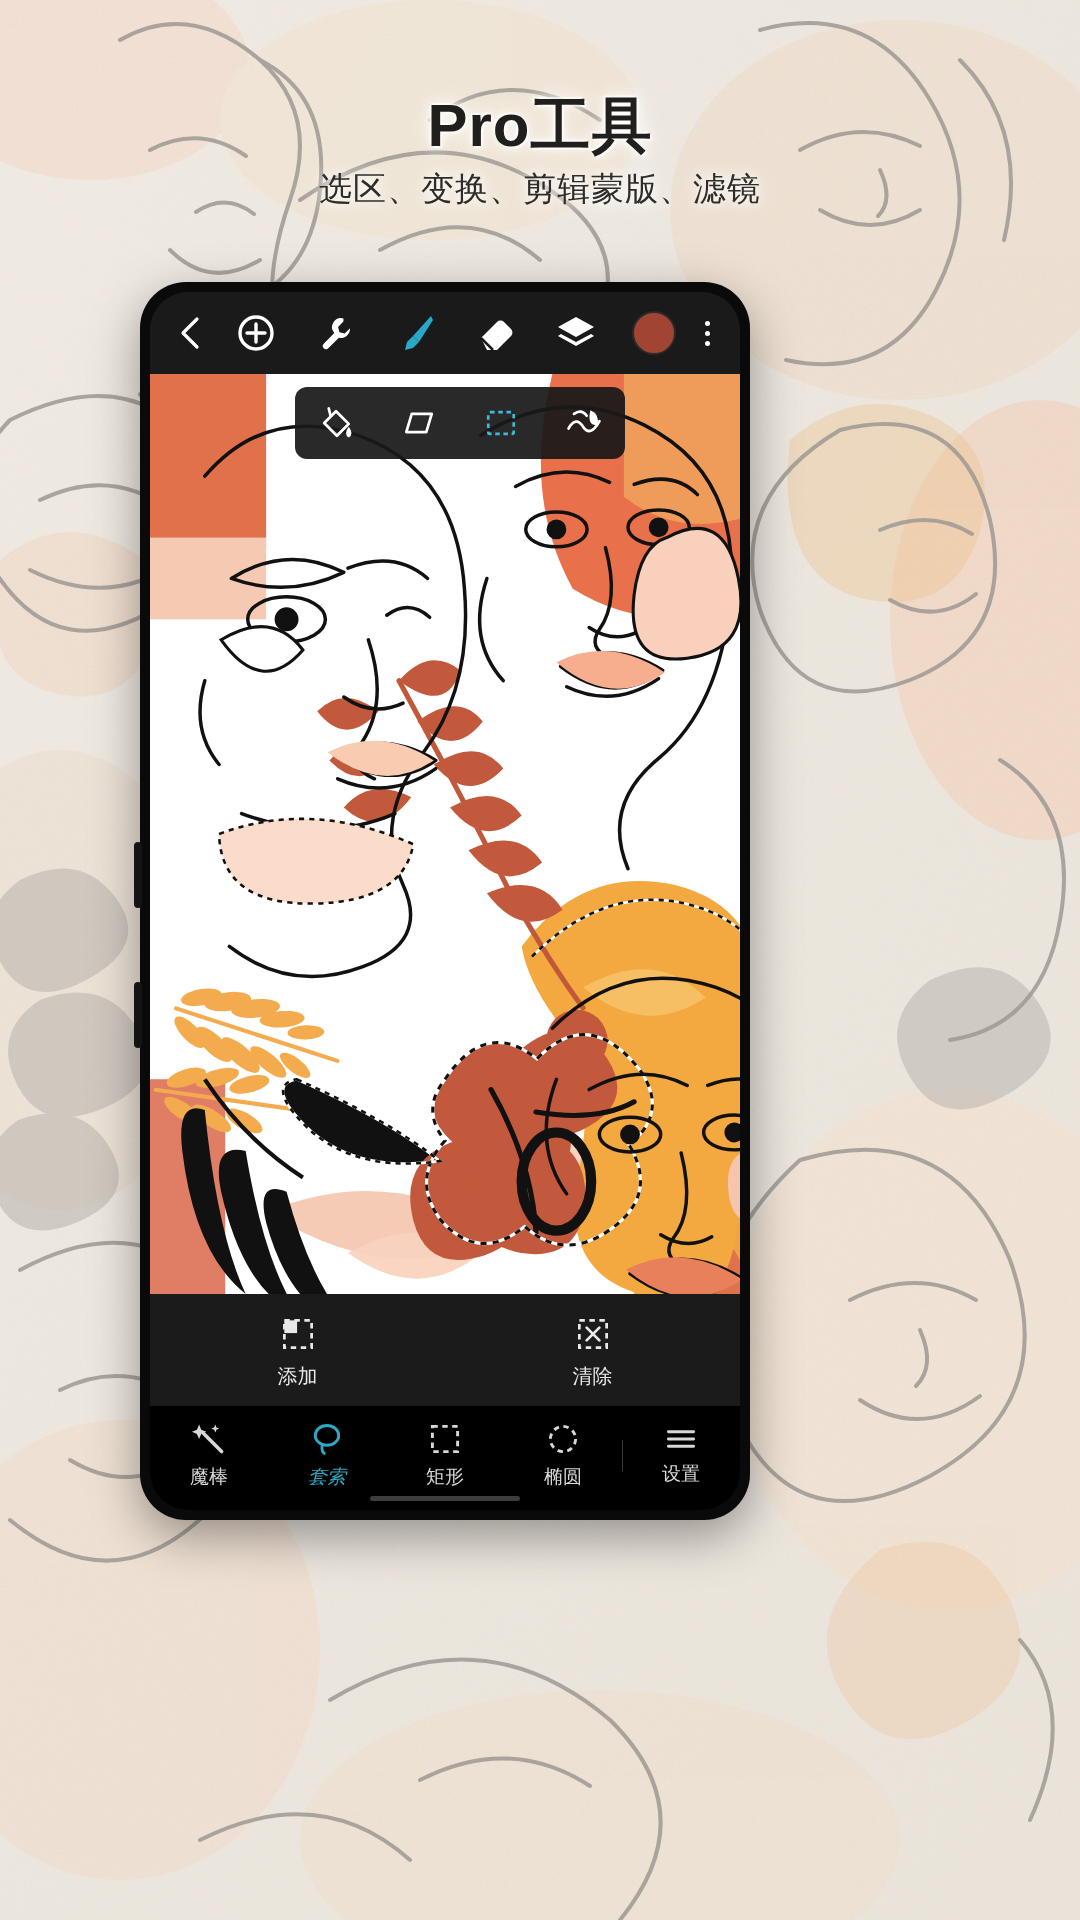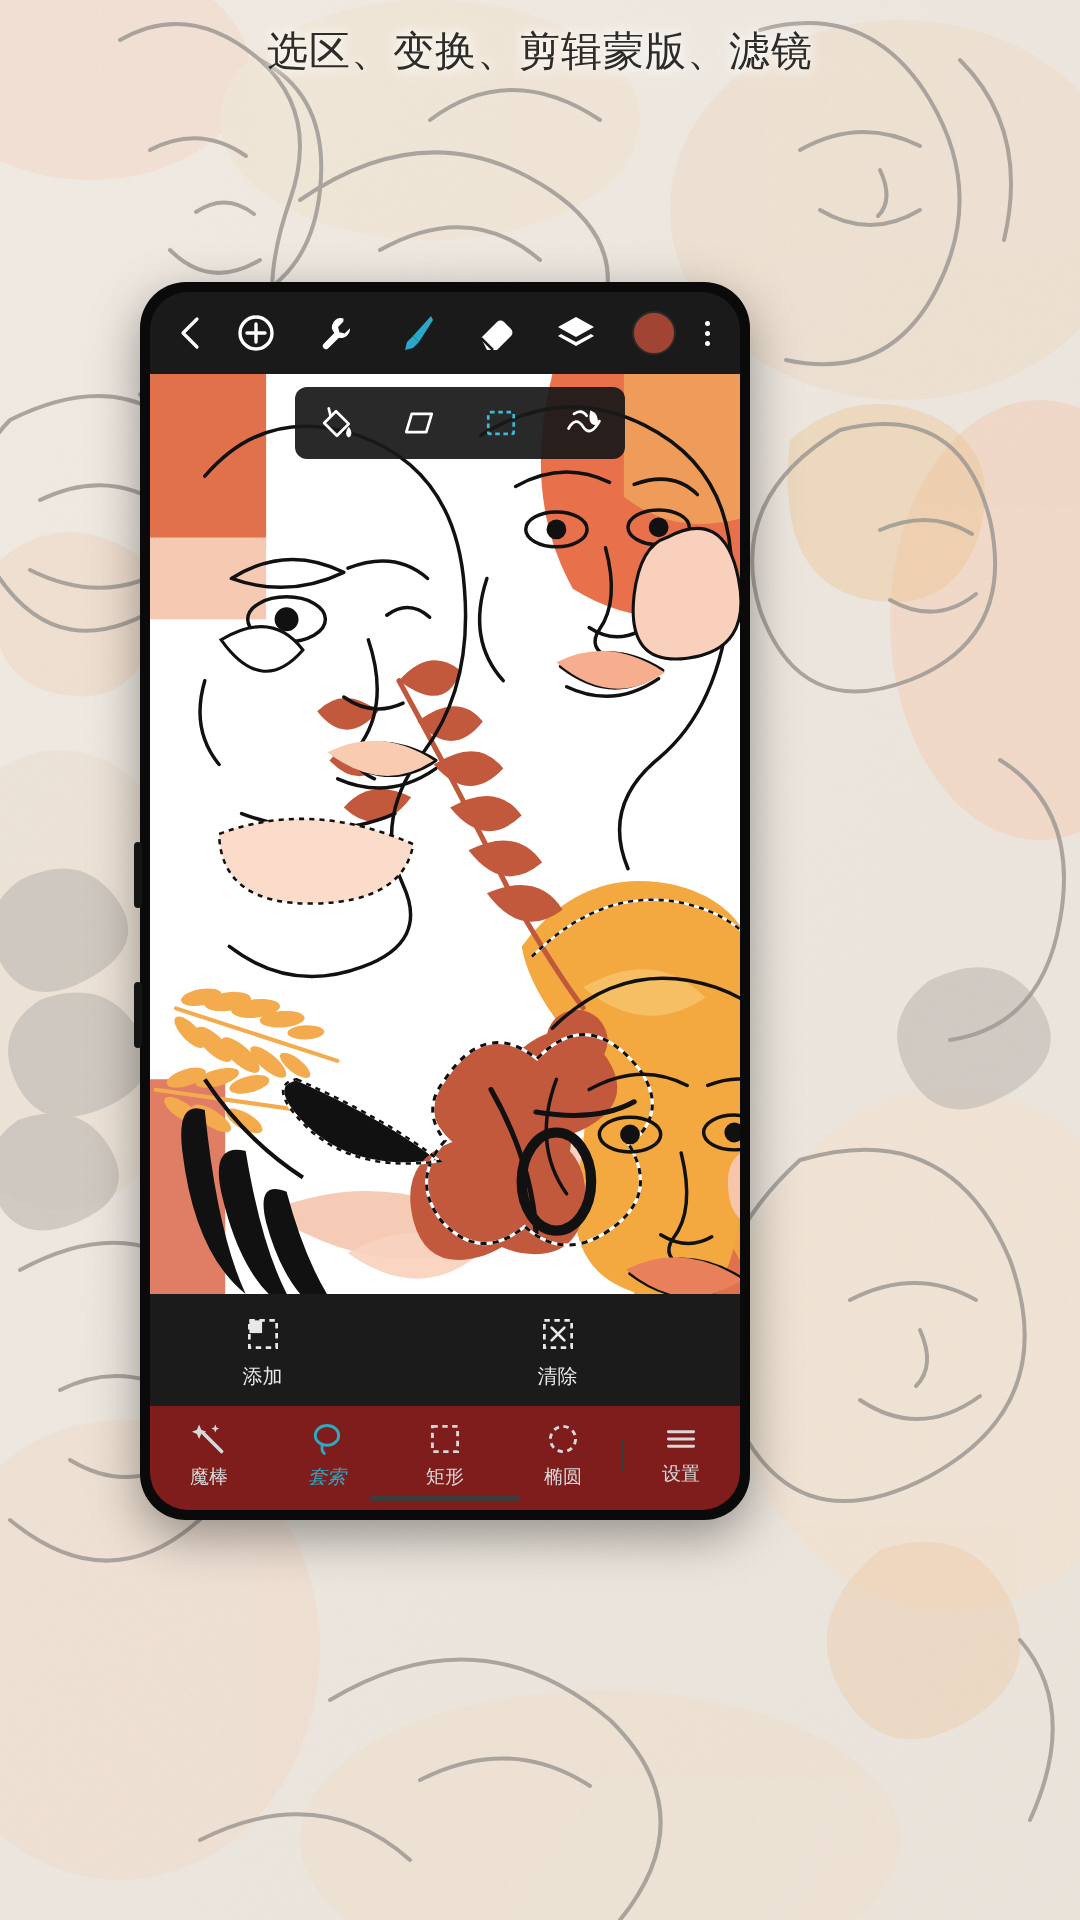--- a/index.html
+++ b/index.html
@@ -20,22 +20,21 @@
     text-align: center; z-index: 6; pointer-events: none;
   }
   .title {
     margin-top: 86px;
     font-size: 60px; font-weight: bold; color: #211f1d;
     letter-spacing: 1px;
     text-shadow: 0 0 10px rgba(255,255,255,.95), 0 0 22px rgba(255,255,255,.9),
                  2px 2px 0 rgba(255,255,255,.6), -2px -2px 0 rgba(255,255,255,.6);
   }
   .subtitle {
-    margin-top: 24px;
-    font-size: 41px; color: #2e2c29; letter-spacing: 1px;
+    font-size: 33px; color: #2e2c29; letter-spacing: 1px;
     text-shadow: 0 0 10px rgba(255,255,255,.95), 0 0 20px rgba(255,255,255,.85);
   }
 
   
   .phone {
     position: absolute;
     left: 140px; top: 282px;
     width: 610px; height: 1238px;
     background: #0a0a0a;
     border-radius: 46px;
@@ -97,26 +96,26 @@
     content: ""; position: absolute; inset: 2px -4px;
     border: 0; border-radius: 6px;
   }
 
   
   .action-bar {
     flex: 0 0 112px; background: #1b1b1b;
     display: flex; align-items: center; justify-content: space-around;
     padding-top: 4px;
   }
-  .action-item { display: flex; flex-direction: column; align-items: flex-start; gap: 9px; width: 110px; }
+  .action-item { display: flex; flex-direction: column; align-items: center; gap: 9px; width: 110px; }
   .action-item .lbl { color: #e8e8e8; font-size: 20px; }
 
   
   .tool-bar {
-    flex: 0 0 104px; background: #7f1d1d;
+    flex: 0 0 104px; background: #000000;
     display: flex; align-items: center;
     padding-bottom: 6px;
   }
   .tool-item {
     flex: 1; display: flex; flex-direction: column; align-items: center; gap: 7px;
     position: relative;
   }
   .tool-item .lbl { font-size: 19px; color: #d8d8d8; }
   .tool-item.active .lbl { color: #2fa8c4; font-style: italic; }
   .tool-item.settings::before {
@@ -216,20 +215,21 @@
 
       <path d="M1000 760 q80 50 60 160 q-18 106 -110 120"></path>
       <path d="M1020 1640 q60 70 10 180"></path>
     </g>
 
     <rect width="1080" height="1920" filter="url(#paper)" opacity="0.9"></rect>
   </svg>
 </div>
 
 <div class="header">
+  <div class="title">Pro工具</div>
   <div class="subtitle">选区、变换、剪辑蒙版、滤镜</div>
 </div>
 
 <div class="phone">
   <div class="side-btn a"></div>
   <div class="side-btn b"></div>
 
   <div class="phone-screen">
 
     <div class="appbar">

